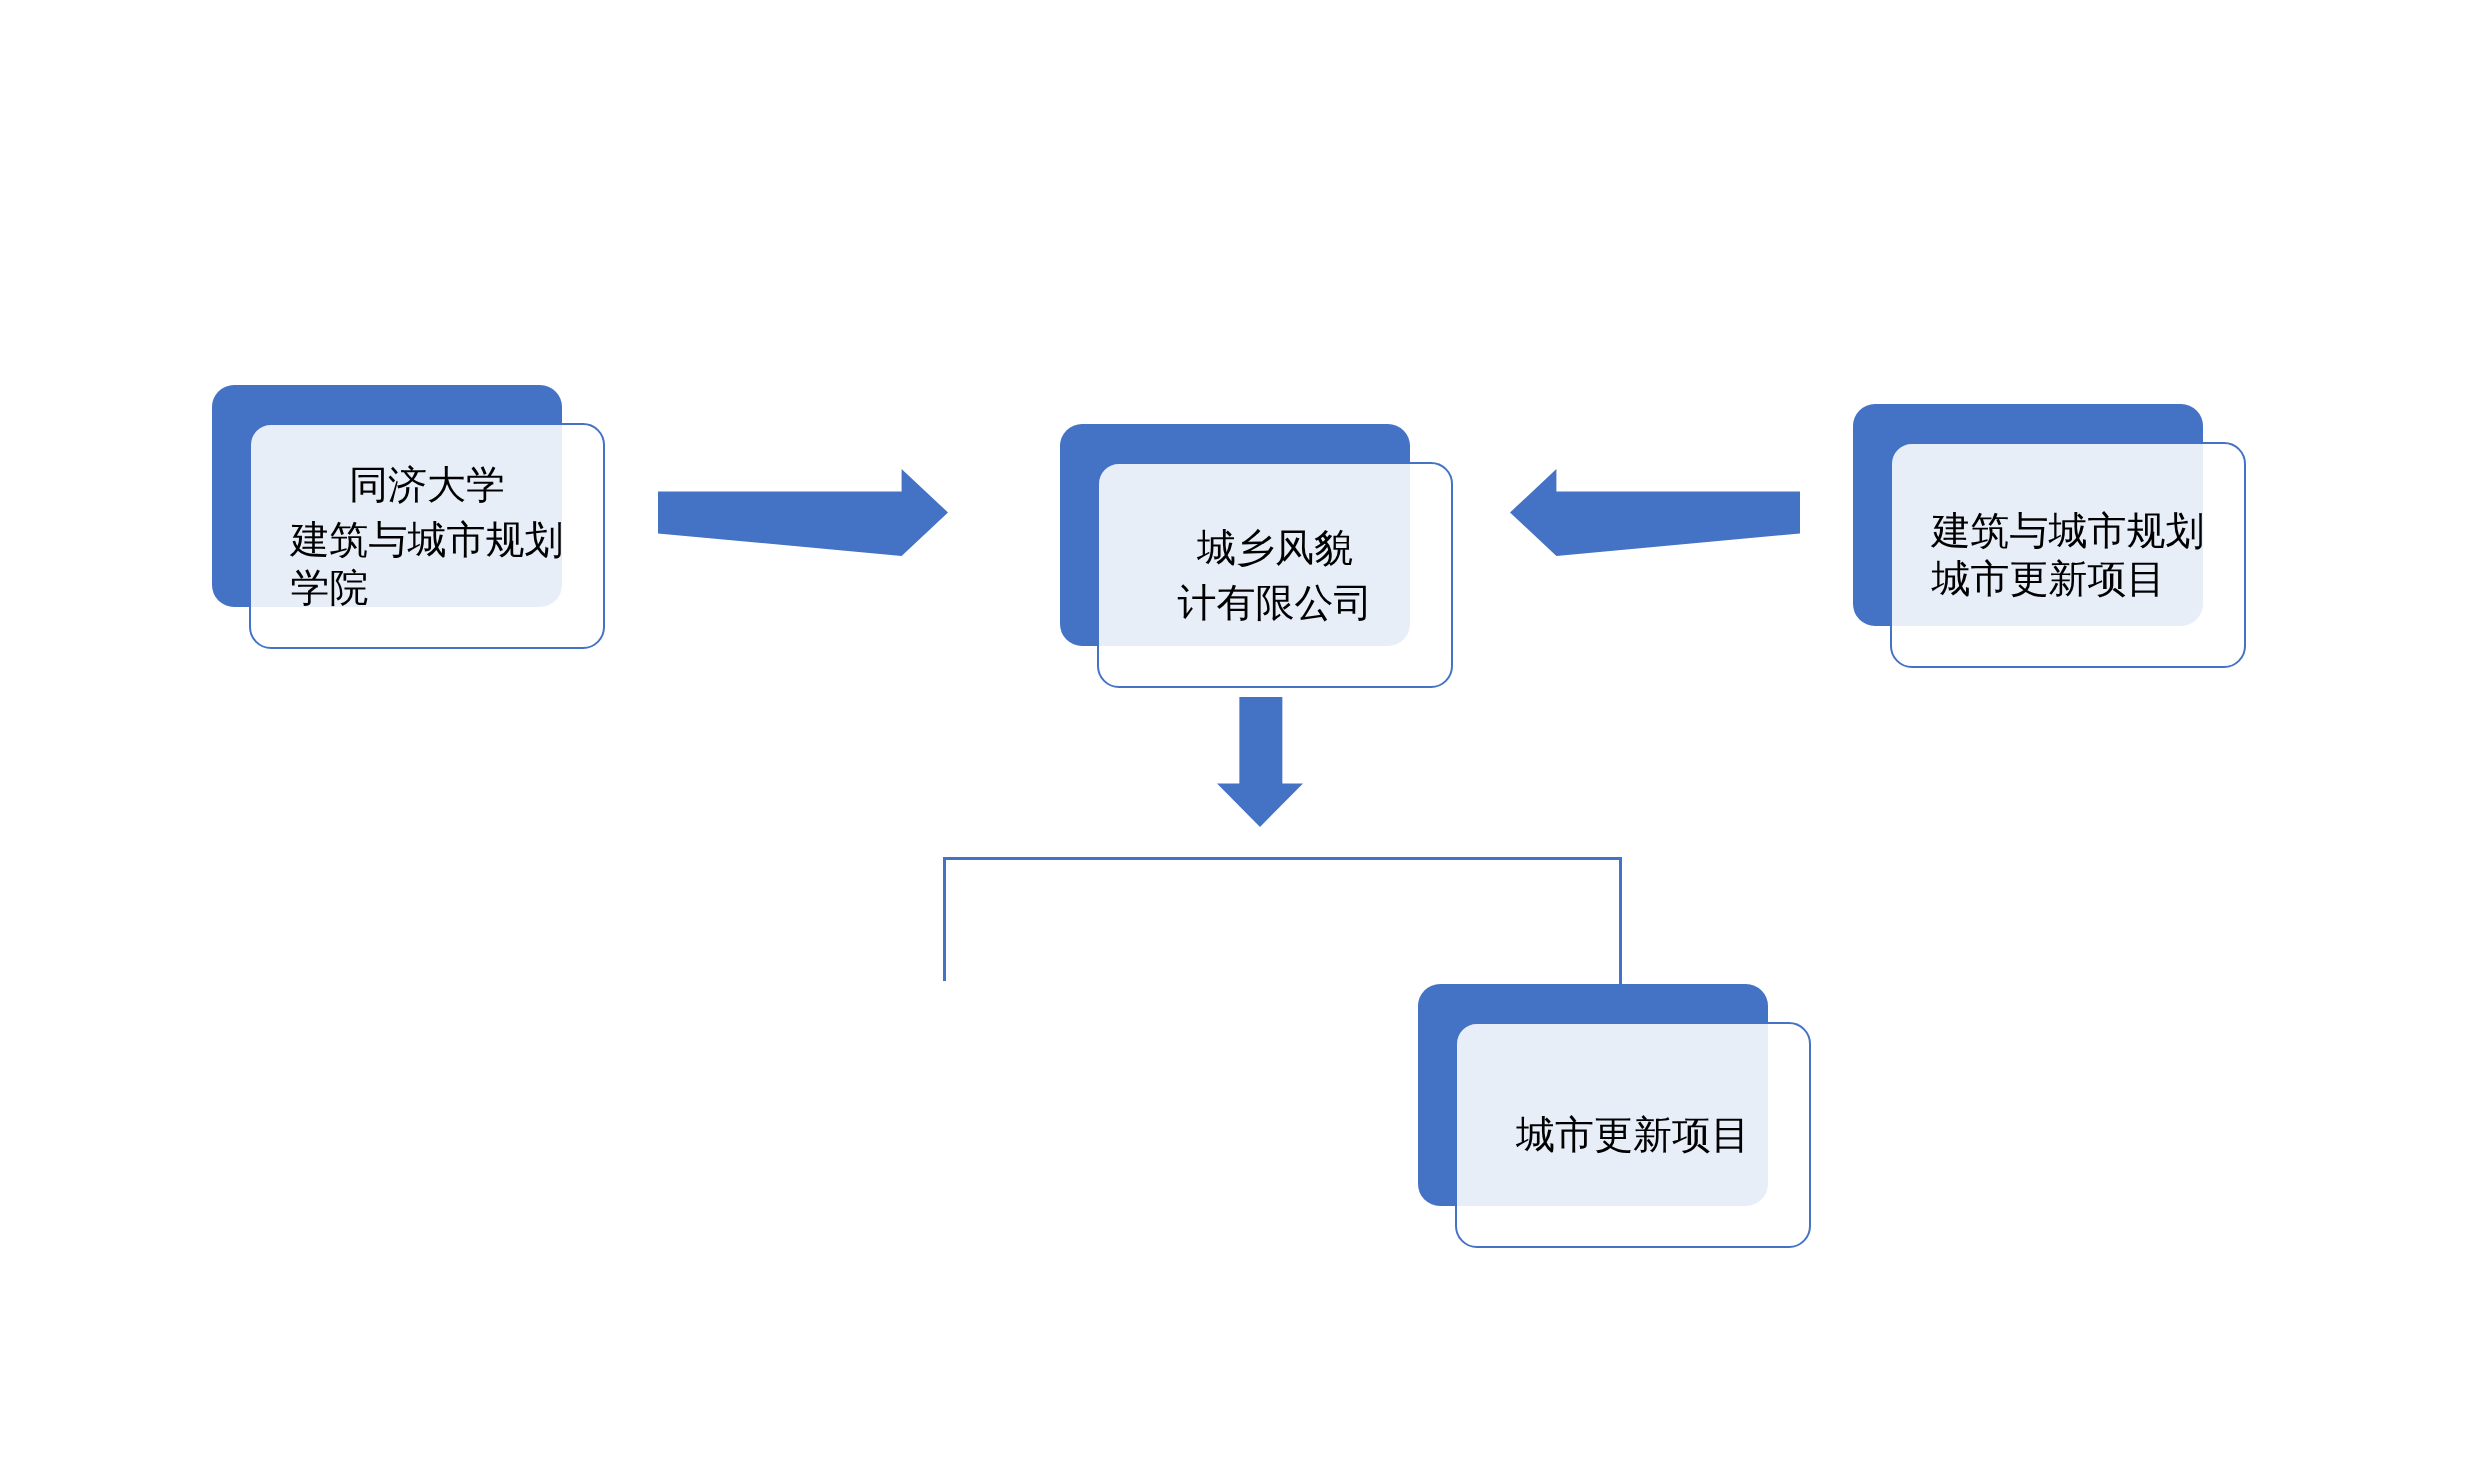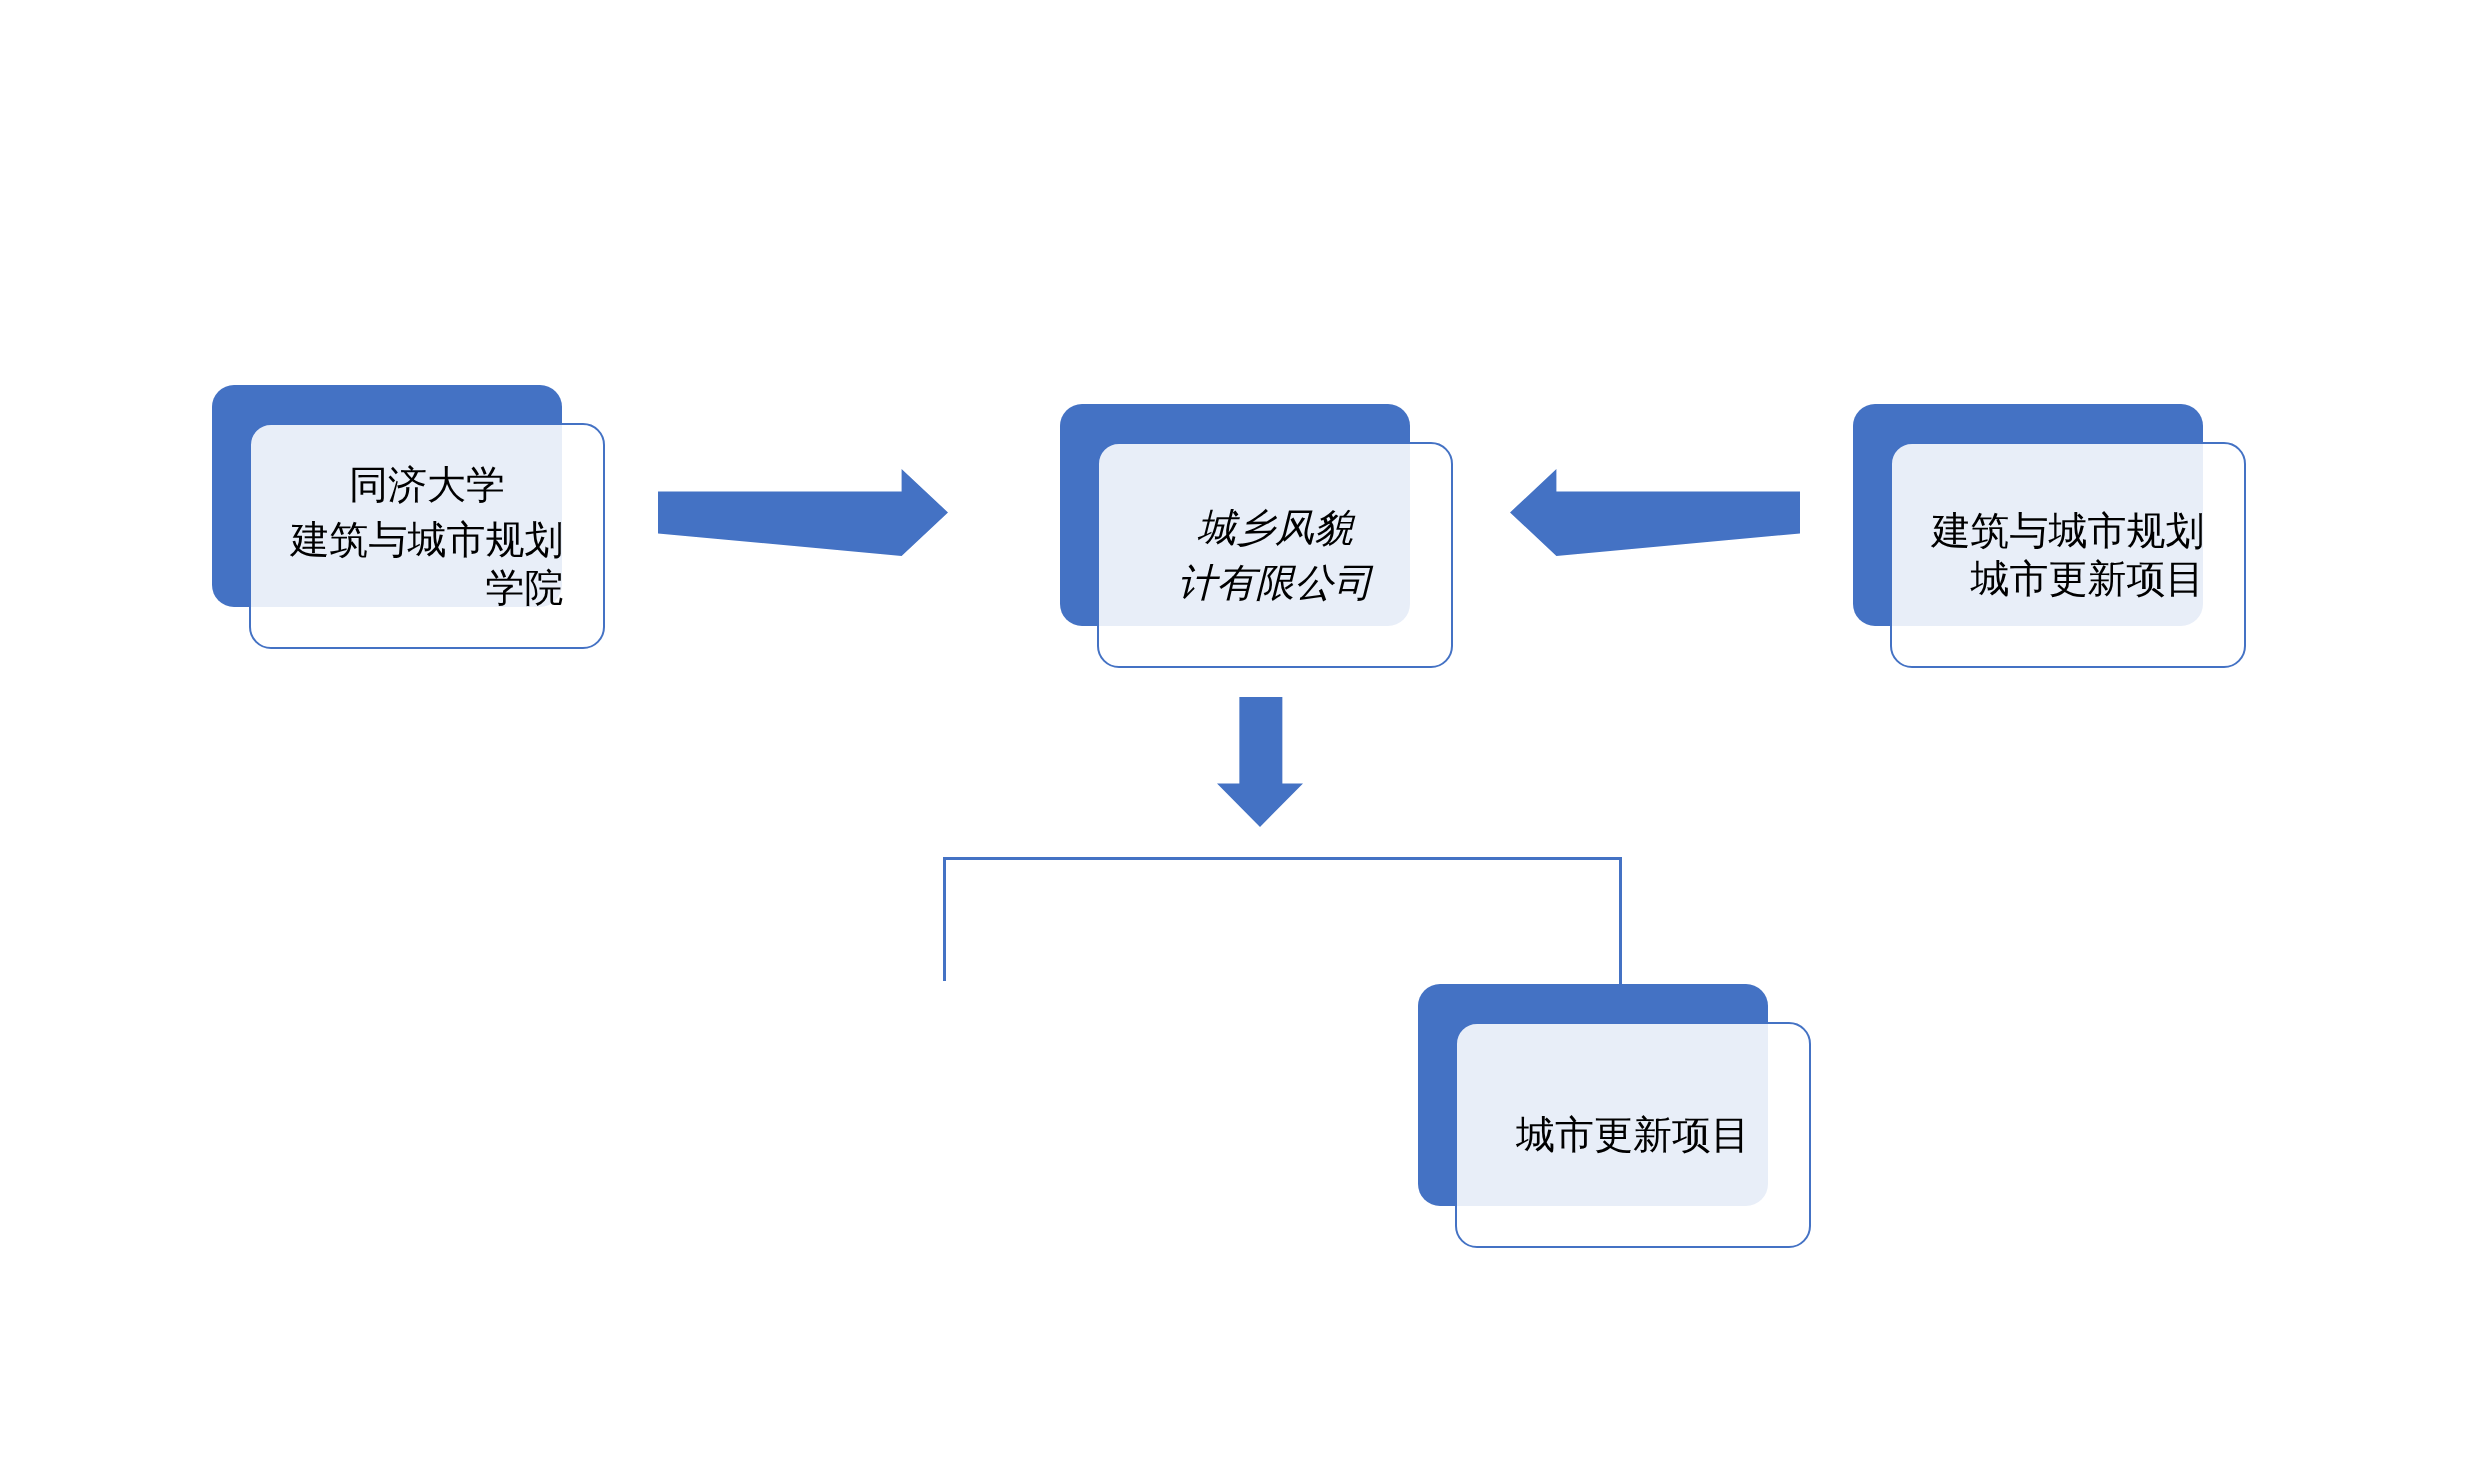--- a/index.html
+++ b/index.html
@@ -23,21 +23,21 @@
   }
   .node-front {
     position: absolute; left: 37px; top: 38px;
     width: 356px; height: 226px;
     box-sizing: border-box;
     background: var(--front-fill);
     border: 2.5px solid var(--accent);
     border-radius: 22px;
     display: flex; flex-direction: column;
     justify-content: center; align-items: center;
-    text-align: right;
+    text-align: left;
   }
   .para { color: #000; font-size: 39px; line-height: 48px; }
   .para + .para { margin-top: 7px; }
 
   
   .block-arrow { position: absolute; background: var(--accent); }
   .arrow-right {
     left: 658px; top: 469px; width: 290px; height: 87px;
     clip-path: polygon(0 26%, 84% 26%, 84% 0, 100% 50%, 84% 100%, 0 74%);
   }
@@ -51,21 +51,21 @@
   }
 
   
   .cline { position: absolute; background: var(--accent); }
   .cline-h { left: 943px; top: 857px; width: 678px; height: 2.5px; }
   .cline-v-left  { left: 943px; top: 857px; width: 2.5px; height: 124px; }
   .cline-v-right { left: 1619px; top: 857px; width: 2.5px; height: 129px; }
 
   
   #node-tongji  { left: 212px;  top: 385px;  }
-  #node-center  { left: 1060px; top: 404px; font-style: italic;  }
+  #node-center  { left: 1060px; top: 424px;  }
   #node-youkang { left: 1853px; top: 404px;  }
   #node-future  { left: 751px; top: 980px; }
   #node-urban   { left: 1418px; top: 984px; }
 </style>
 </head>
 <body>
 
 <div class="canvas">
 
   <div class="node" id="node-tongji">

